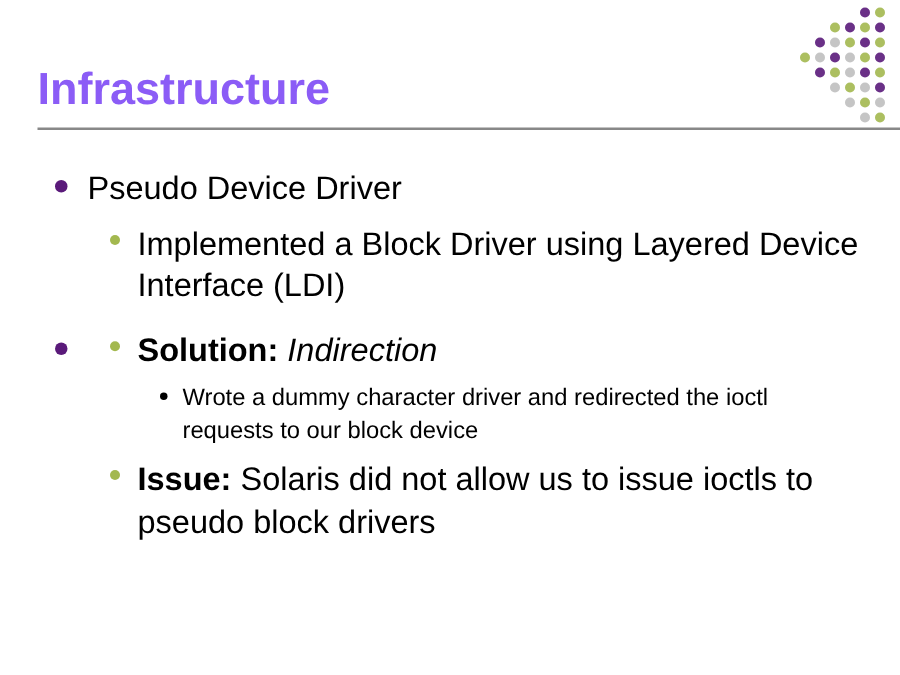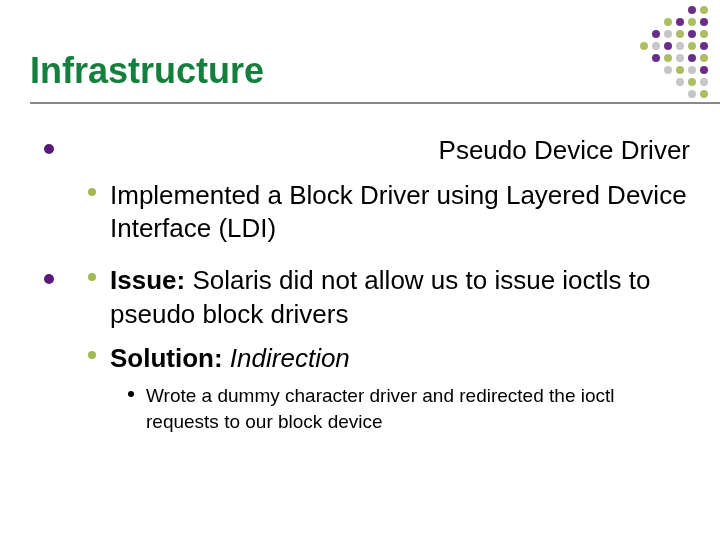--- a/index.html
+++ b/index.html
@@ -39,21 +39,21 @@
   }
   .title-block {
     position: relative;
     padding-bottom: 12px;
     margin-bottom: 30px;
   }
   .title-block h1 {
     margin: 0;
     font-size: 36px;
     font-weight: bold;
-    color: #15803d;
+    color: #8b5cf6;
   }
   .title-rule {
     position: absolute;
     left: 0;
     right: -30px;
     bottom: 0;
     height: 2px;
     background: #888;
   }
   ul.lvl1 {
@@ -71,21 +71,20 @@
     left: -26px;
     top: 10px;
     width: 10px;
     height: 10px;
     border-radius: 50%;
     background: #5a1a7a;
   }
   .lvl1-text {
     font-size: 26px;
     line-height: 1.25;
-    text-align: right;
   }
   ul.lvl2 {
     list-style: none;
     padding-left: 40px;
     margin: 12px 0 0 0;
   }
   ul.lvl2 > li {
     position: relative;
     margin-bottom: 10px;
   }
@@ -213,33 +212,33 @@
       <div class="lvl1-text">Pseudo Device Driver</div>
       <ul class="lvl2">
         <li>
           <div class="lvl2-text">Implemented a Block Driver using Layered Device Interface (LDI)</div>
         </li>
       </ul>
     </li>
 
     <li>
       <ul class="lvl2">
-        <li>
-          <div class="lvl2-text nowrap-inline">
-            <span class="bold">Issue:</span><span> Solaris did not allow us to issue ioctls to pseudo block drivers</span>
-          </div>
-        </li>
         <li>
           <div class="lvl2-text nowrap-inline">
             <span class="bold">Solution:</span><span class="italic"> Indirection</span>
           </div>
           <ul class="lvl3">
             <li>
               <div class="lvl3-text">Wrote a dummy character driver and redirected the ioctl requests to our block device</div>
             </li>
           </ul>
         </li>
+        <li>
+          <div class="lvl2-text nowrap-inline">
+            <span class="bold">Issue:</span><span> Solaris did not allow us to issue ioctls to pseudo block drivers</span>
+          </div>
+        </li>
       </ul>
     </li>
 
   </ul>
 
 </div>
 
 </body></html>

